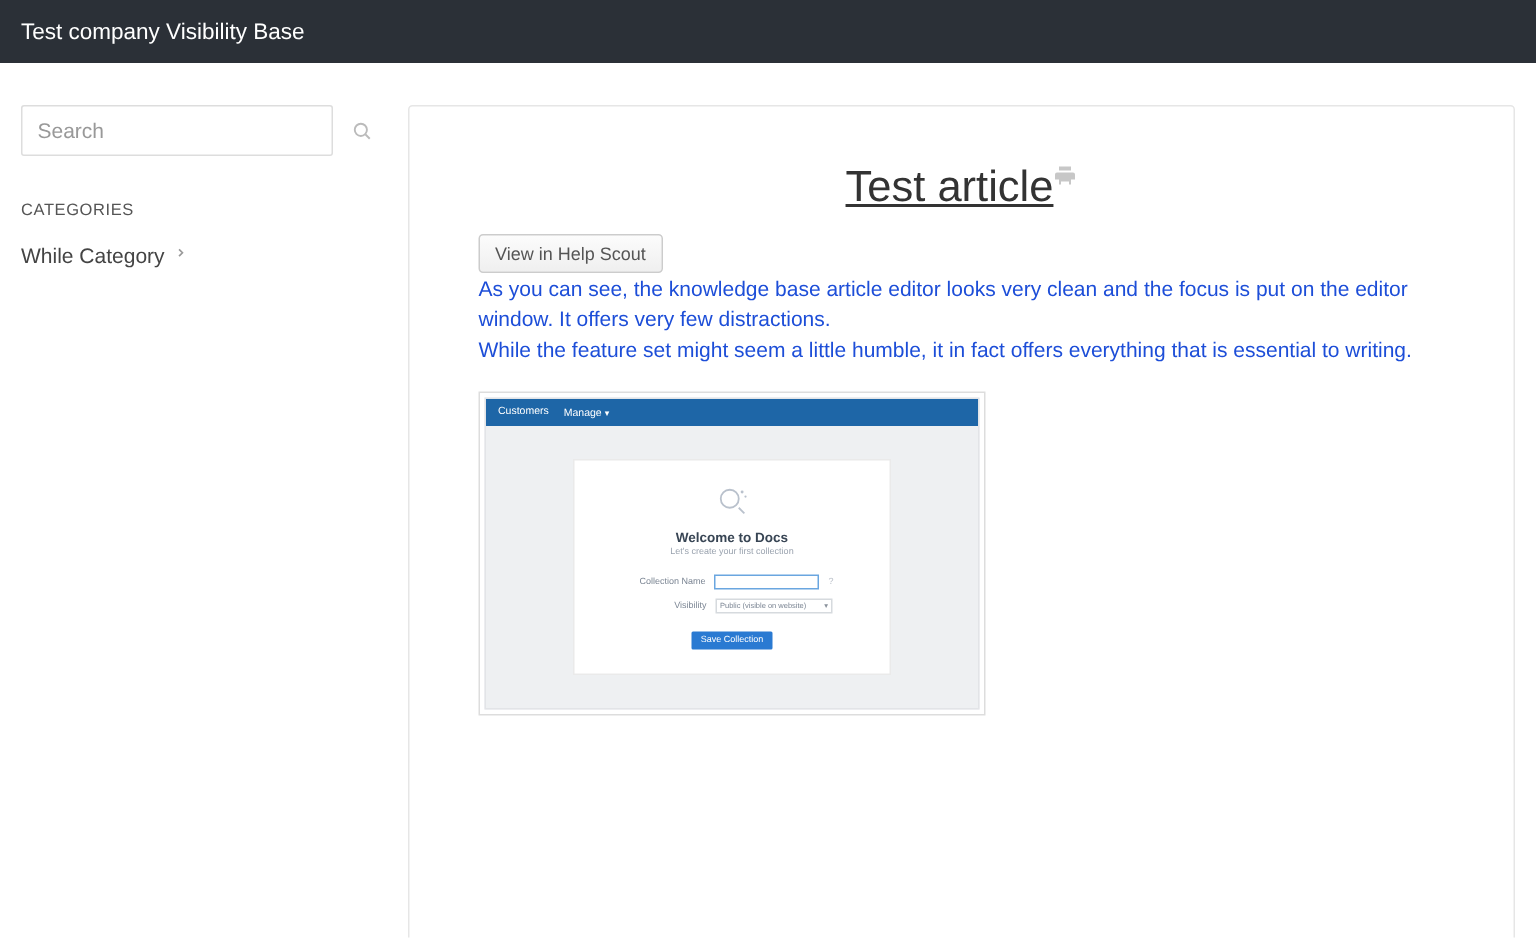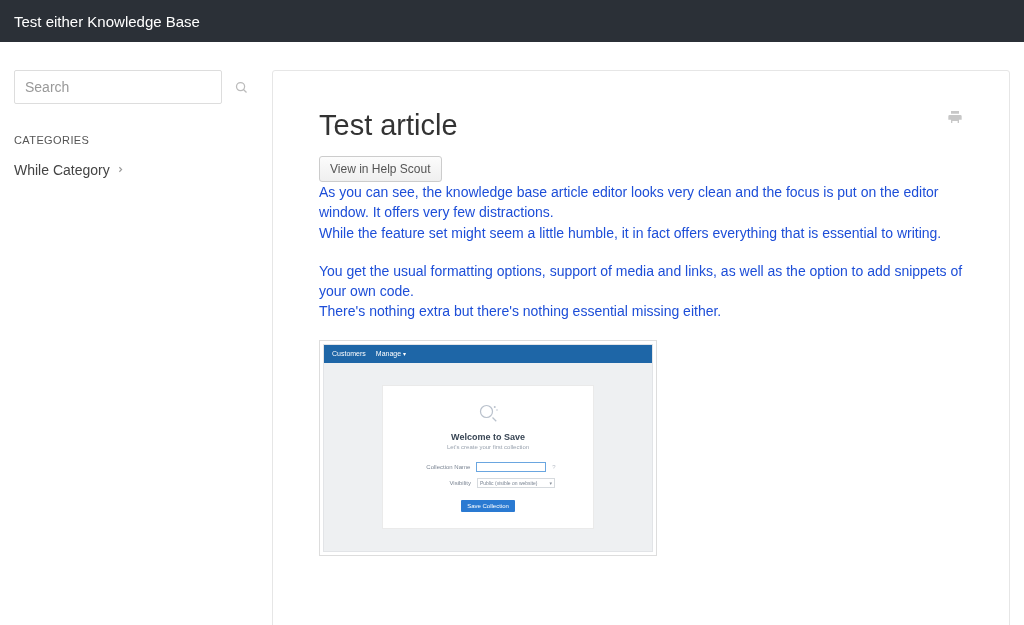--- a/index.html
+++ b/index.html
@@ -83,22 +83,23 @@
     background: #fff;
     border: 1px solid #e6e6e6;
     border-radius: 3px;
     margin-left: 18px;
     padding: 38px 46px 40px 46px;
     min-height: 560px;
     position: relative;
   }
   .card-head {
     display: flex;
-    justify-content: space-between;
+    justify-content: center;
     align-items: flex-start;
+    text-decoration: underline;
   }
   .card-title {
     font-size: 29px;
     font-weight: 400;
     color: #333;
   }
   .print-icon {
     color: #c7c7c7;
     cursor: pointer;
   }
@@ -219,21 +220,21 @@
     font-size: 6px;
     padding: 3px 6px;
     border-radius: 1px;
     margin-top: 6px;
   }
 </style>
 </head>
 <body>
 
 <div class="topbar">
-  <span>Test either Knowledge Base</span>
+  <span>Test company Visibility Base</span>
 </div>
 
 <div class="layout">
 
   <aside class="sidebar">
     <div class="searchbox">
       <input type="text" placeholder="Search" style="">
       <span class="sicon">
         <svg viewBox="0 0 24 24" width="15" height="15" fill="none" stroke="currentColor" stroke-width="2">
           <circle cx="10.5" cy="10.5" r="6.5"></circle>
@@ -260,40 +261,38 @@
           <svg viewBox="0 0 24 24" width="16" height="16" fill="currentColor">
             <path d="M6 3h12v4H6zM4 9h16a2 2 0 0 1 2 2v5h-4v5H6v-5H2v-5a2 2 0 0 1 2-2zm4 9v3h8v-3z"></path>
           </svg>
         </span>
       </div>
       <button class="view-btn">View in Help Scout</button>
 
 
       <p class="para" style="white-space:pre-line">As you can see, the knowledge base article editor looks very clean and the focus is put on the editor window. It offers very few distractions.
 While the feature set might seem a little humble, it in fact offers everything that is essential to writing.</p>
-      <p class="para" style="white-space:pre-line">You get the usual formatting options, support of media and links, as well as the option to add snippets of your own code.
-There's nothing extra but there's nothing essential missing either.</p>
 
       
       <div class="embed-frame">
         <div class="embed-inner">
           <div class="embed-top">
             <span>Customers</span>
             <span><span>Manage</span> <span style="font-size:6px">▾</span></span>
           </div>
           <div class="embed-panel">
             <div class="embed-iconbox">
               <svg viewBox="0 0 32 32" width="24" height="24" fill="none" stroke="currentColor" stroke-width="1.6">
                 <circle cx="14" cy="14" r="8"></circle>
                 <line x1="22" y1="22" x2="27" y2="27"></line>
                 <circle cx="25" cy="8" r="1.3" fill="currentColor" stroke="none"></circle>
                 <circle cx="28" cy="12" r="1" fill="currentColor" stroke="none"></circle>
               </svg>
             </div>
-            <div class="embed-welcome">Welcome to Save</div>
+            <div class="embed-welcome">Welcome to Docs</div>
             <div class="embed-sub">Let's create your first collection</div>
             <div class="embed-row">
               <div class="embed-label">Collection Name</div>
               <div class="embed-input"></div>
               <div class="embed-help">?</div>
             </div>
             <div class="embed-row">
               <div class="embed-label">Visibility</div>
               <div class="embed-select">
                 <span>Public (visible on website)</span>

